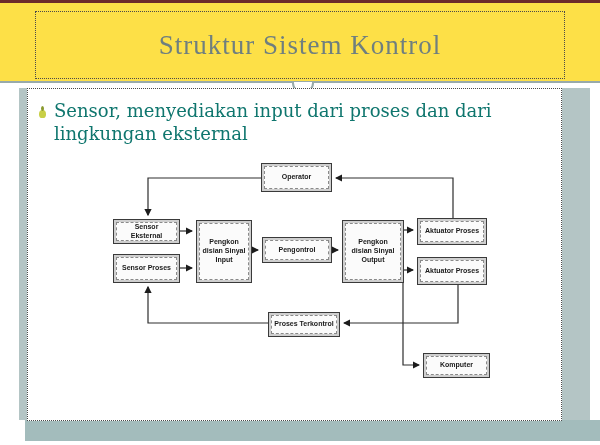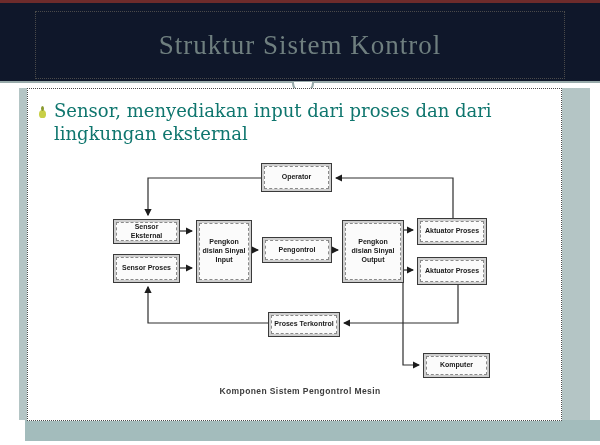--- a/index.html
+++ b/index.html
@@ -3,21 +3,21 @@
 <meta charset="utf-8">
 <style>
   html,body{margin:0;padding:0;}
   body{
     width:600px;height:445px;position:relative;background:#ffffff;
     font-family:"Liberation Sans",sans-serif;overflow:hidden;
     outline:1px solid #b5b5b5;
   }
   
   .top-bar{position:absolute;left:0;top:0;width:600px;height:3px;background:#6d2b2b;}
-  .title-band{position:absolute;left:0;top:3px;width:600px;height:78px;background:#0f172a;}
+  .title-band{position:absolute;left:0;top:3px;width:600px;height:78px;background:#fde047;}
   .title-box{
     position:absolute;left:35px;top:8px;width:528px;height:66px;
     border:1px dotted #4a4a4a;display:flex;align-items:center;justify-content:center;
   }
   .slide-title{
     font-family:"Liberation Serif","DejaVu Serif",serif;
     font-size:27px;color:#6f7f7f;letter-spacing:1px;white-space:nowrap;
   }
   .divider{position:absolute;left:0;top:81px;width:600px;height:2px;background:#98aaaa;}
   .divider-orn{
@@ -153,14 +153,13 @@
   <div class="dbox b-aktuator-2">
     <div class="inner">Aktuator Proses</div>
   </div>
   <div class="dbox b-proses-terkontrol">
     <div class="inner">Proses Terkontrol</div>
   </div>
   <div class="dbox b-komputer">
     <div class="inner">Komputer</div>
   </div>
 
-  <div class="caption">Komponen Sistem Pengontrol Mesin</div>
 </div>
 
 </body></html>

